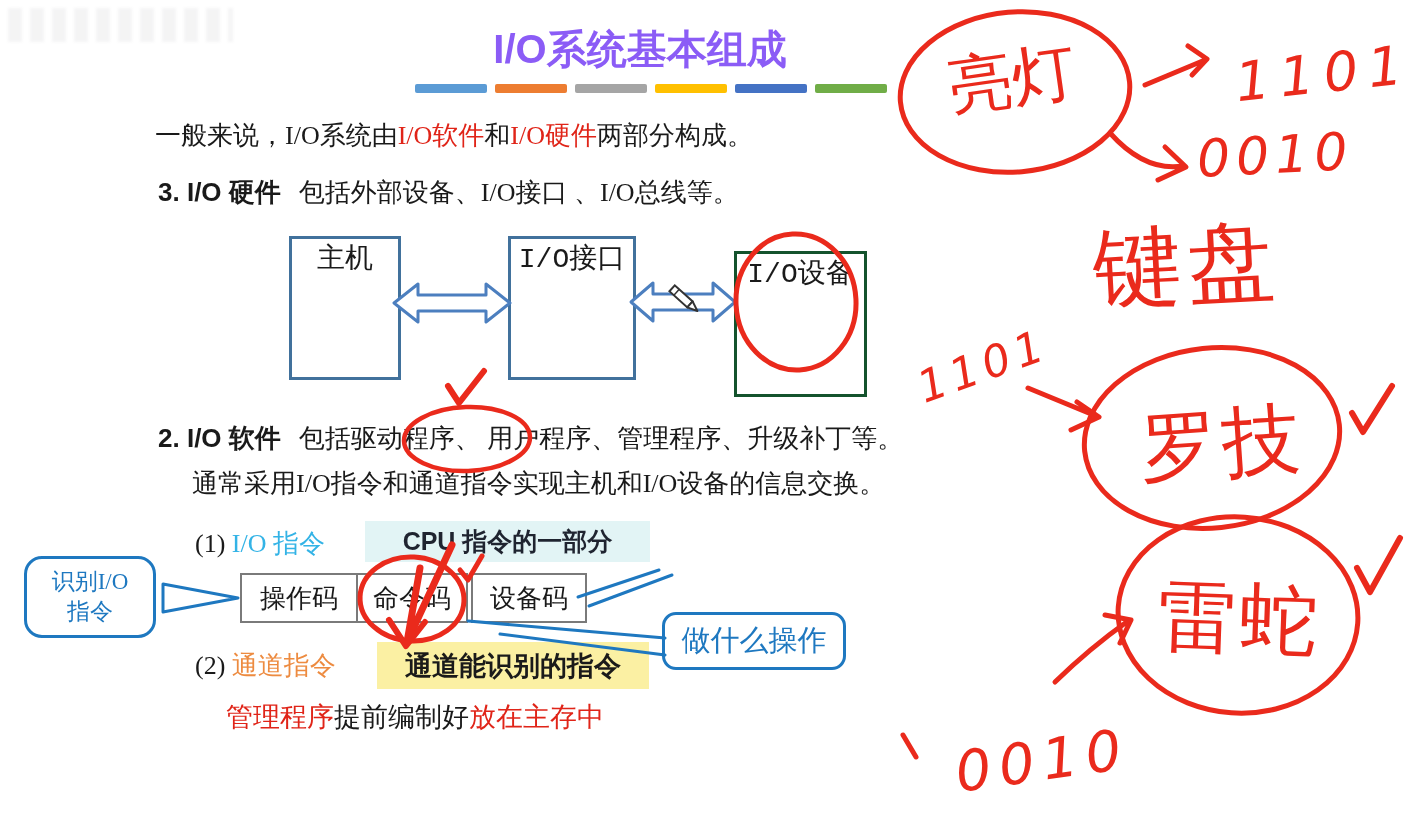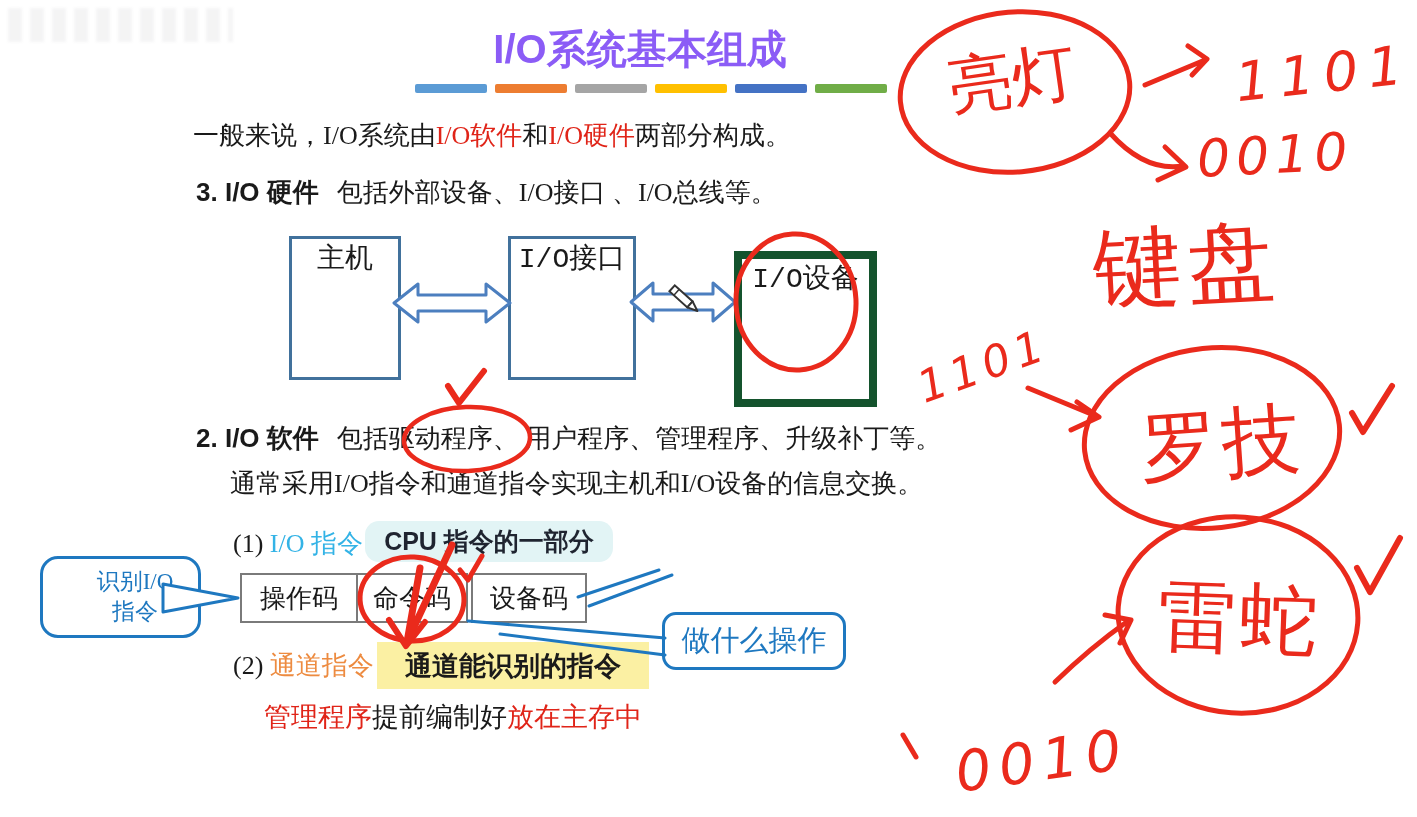--- a/index.html
+++ b/index.html
@@ -12,46 +12,46 @@
     background:repeating-linear-gradient(90deg,#9a9aa0 0 14px,transparent 14px 22px);}
 
   
   .title{left:400px;top:22px;width:480px;text-align:center;font-size:40px;font-weight:bold;
          color:#8b5cf6;font-family:"Liberation Sans","DejaVu Sans",sans-serif;}
   .bars{left:415px;top:84px;display:flex;gap:8px;}
   .bar{width:72px;height:9px;border-radius:2px;}
   .bar1{background:#5b9bd5}.bar2{background:#ed7d31}.bar3{background:#a5a5a5}
   .bar4{background:#ffc000}.bar5{background:#4472c4}.bar6{background:#70ad47}
 
-  .line{white-space:nowrap;margin-left:38px;}
+  .line{white-space:nowrap;}
   .red{color:#e02418;}
   .intro{left:155px;top:118px;font-size:26px;}
   .sec1{left:158px;top:175px;font-size:26px;}
   .sec2{left:158px;top:421px;font-size:26px;}
   .sec2b{left:192px;top:466px;font-size:26px;}
   .hd{font-weight:bold;font-family:"Liberation Sans","DejaVu Sans",sans-serif;}
   .gap{display:inline-block;width:18px;}
 
   
   .dbox{display:flex;align-items:flex-start;justify-content:center;font-size:28px;background:#fff;font-family:Liberation Mono, monospace;}
   .box-host{left:289px;top:236px;width:106px;height:138px;border:3px solid #41719c;}
   .box-if{left:508px;top:236px;width:122px;height:138px;border:3px solid #41719c;}
-  .box-dev{left:734px;top:251px;width:127px;height:140px;border:8px solid #14532d;}
+  .box-dev{left:734px;top:251px;width:127px;height:140px;border:3px solid #14532d;}
 
   
   .item1{left:195px;top:526px;font-size:26px;}
   .cyan{color:#33b3e6;}
-  .cpu-note{left:365px;top:521px;width:248px;height:41px;background:#e2f4f5;
+  .cpu-note{left:365px;top:521px;width:285px;height:41px;background:#e2f4f5;
     display:flex;align-items:center;justify-content:center;font-size:25px;font-weight:600;
-    color:#1f2430;font-family:"Liberation Sans","DejaVu Sans",sans-serif;border-radius:14px;}
+    color:#1f2430;font-family:"Liberation Sans","DejaVu Sans",sans-serif;}
 
   
   .callout{border:3px solid #1e78c0;color:#1e78c0;background:#fff;border-radius:14px;
     display:flex;align-items:center;justify-content:center;text-align:center;}
-  .co-left{left:40px;top:556px;width:126px;height:76px;font-size:23px;line-height:1.3;border-radius:18px;padding-left:29px;}
+  .co-left{left:24px;top:556px;width:126px;height:76px;font-size:23px;line-height:1.3;border-radius:18px;}
   .co-dev{left:656px;top:534px;width:302px;height:42px;font-size:25px;border-radius:10px;}
   .co-op{left:662px;top:612px;width:178px;height:52px;font-size:29px;}
 
   
   .itable{left:240px;top:573px;display:flex;height:50px;font-size:26px;}
   .cell{border:2px solid #7a7a7a;display:flex;align-items:center;justify-content:center;background:#fff;}
   .c1{width:114px;} .c2{width:108px;margin-left:-2px;} .c3{width:112px;margin-left:3px;}
 
   
   .item2{left:195px;top:648px;font-size:26px;}

